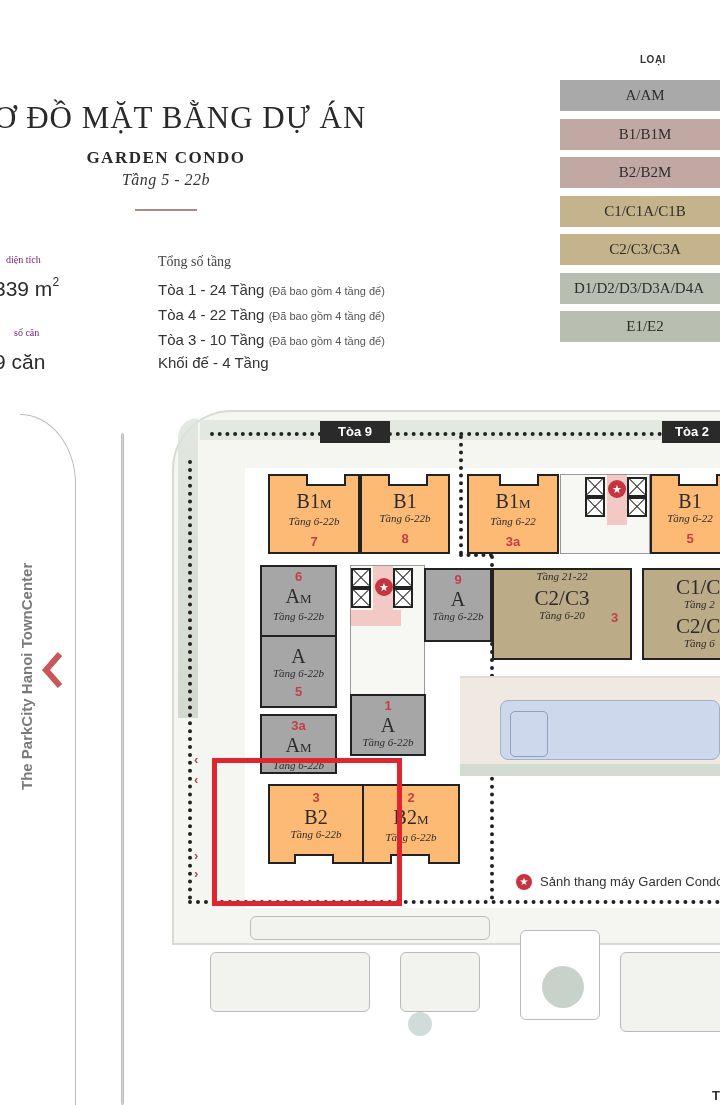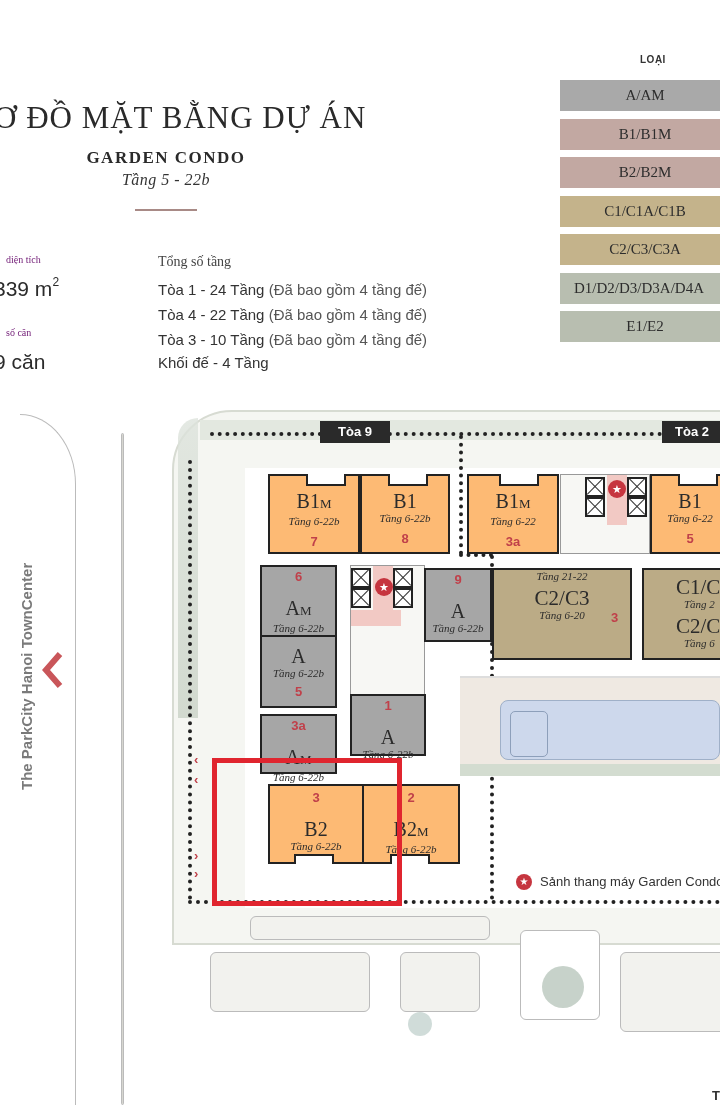--- a/index.html
+++ b/index.html
@@ -14,21 +14,21 @@
   .subtitle { position: absolute; left: 86px; top: 148px; width: 160px; text-align: center; font-size: 17px; font-weight: bold; letter-spacing: 1.5px; color: #2a2a2a; }
   .floors { position: absolute; left: 86px; top: 171px; width: 160px; text-align: center; font-size: 16px; font-style: italic; color: #333; letter-spacing: 0.5px; }
   .divider { position: absolute; left: 135px; top: 209px; width: 62px; height: 2px; background: #a88a86; }
 
   .stat-label { position: absolute; font-size: 10px; color: #701a75; }
   .stat-value { position: absolute; font-size: 21px; color: #2b2b2b; }
   .stat-value sup { font-size: 12px; vertical-align: top; position: relative; top: -2px; }
 
   .floor-head { position: absolute; left: 158px; top: 254px; font-size: 14px; color: #444; }
   .floor-line { position: absolute; left: 158px; font-size: 15px; color: #333; white-space: nowrap; }
-  .floor-line small { font-size: 15px; color: #555; }
+  .floor-line small { font-size: 11px; color: #555; }
 
   
   .legend-title { position: absolute; left: 640px; top: 54px; font-size: 10px; font-weight: bold; color: #333; letter-spacing: 0.5px; }
   .legend-item { position: absolute; left: 560px; width: 170px; height: 31px; text-align: center; line-height: 31px; font-size: 15px; color: #2d2d2d; white-space: nowrap; overflow: hidden; }
 
   
   .plan { position: absolute; left: 0; top: 400px; width: 720px; height: 705px; }
   .road-curve { position: absolute; left: 20px; top: 14px; width: 56px; height: 90px; border-top: 1px solid #bbb; border-right: 1px solid #bbb; border-top-right-radius: 56px 70px; }
   .road-line { position: absolute; left: 75px; top: 90px; width: 1px; height: 615px; background: #bbb; }
   .road-line2 { position: absolute; left: 121px; top: 33px; width: 3px; height: 672px; background: #d6d6d0; border: 1px solid #bbb; border-radius: 2px; }
@@ -43,21 +43,21 @@
   .dotted { position: absolute; border: 0 dotted #222; }
   .dot-h { border-top-width: 4px; height: 0; }
   .dot-v { border-left-width: 4px; width: 0; }
 
   .tower-tag { position: absolute; top: 21px; height: 22px; background: #2a2a2a; color: #fff; font-size: 13px; font-weight: bold; text-align: center; line-height: 22px; }
 
   .unit { position: absolute; border: 2px solid #222; text-align: center; color: #2b2b2b; }
   .unit.b { background: #fdba74; }
   .unit.a { background: #a6a6a6; }
   .unit.c { background: #bbab86; }
-  .unit .name { font-family: "Liberation Serif", serif; font-size: 20px; display: block; line-height: 22px; margin-top: 12px; }
+  .unit .name { font-family: "Liberation Serif", serif; font-size: 20px; display: block; line-height: 22px; }
   .unit .name .sc { font-size: 13px; }
   .unit .fl { font-family: "Liberation Serif", serif; font-style: italic; font-size: 11px; display: block; line-height: 13px; }
   .unit .num { font-size: 13px; font-weight: bold; color: #c0404a; display: block; line-height: 16px; }
   .notch { position: absolute; background: #ffffff; border: 2px solid #222; }
 
   .core { position: absolute; background: #f7f7f4; border: 1px solid #999; }
   .lift { position: absolute; width: 20px; height: 20px; border: 2px solid #222; background: #fff; }
   .lift::before, .lift::after { content: ""; position: absolute; left: -3px; top: 7px; width: 22px; height: 1px; background: #333; }
   .lift::before { transform: rotate(45deg); }
   .lift::after { transform: rotate(-45deg); }
@@ -84,21 +84,21 @@
 </head>
 <body>
 
 <div class="title serif">Ơ ĐỒ MẶT BẰNG DỰ ÁN</div>
 <div class="subtitle serif">GARDEN CONDO</div>
 <div class="floors serif">Tầng 5 - 22b</div>
 <div class="divider"></div>
 
 <div class="stat-label serif" style="left:6px; top:254px;">diện tích</div>
 <div class="stat-value sans" style="left:-6px; top:277px;"><span>339 m</span><sup>2</sup></div>
-<div class="stat-label serif" style="left:6px; top:327px;">số căn</div>
+<div class="stat-label serif" style="left:14px; top:327px;">số căn</div>
 <div class="stat-value sans" style="left:-6px; top:350px;">9 căn</div>
 
 <div class="floor-head serif">Tổng số tầng</div>
 <div class="floor-line" style="top:281px;"><span>Tòa 1 - 24 Tầng</span> <small>(Đã bao gồm 4 tầng đế)</small></div>
 <div class="floor-line" style="top:306px;"><span>Tòa 4 - 22 Tầng</span> <small>(Đã bao gồm 4 tầng đế)</small></div>
 <div class="floor-line" style="top:331px;"><span>Tòa 3 - 10 Tầng</span> <small>(Đã bao gồm 4 tầng đế)</small></div>
 <div class="floor-line" style="top:354px;"><span>Khối đế - 4 Tầng</span></div>
 
 <div class="legend-title sans">LOẠI</div>
 <div class="legend-item serif" style="top:80px; background:#a9a9a9;">A/AM</div>

